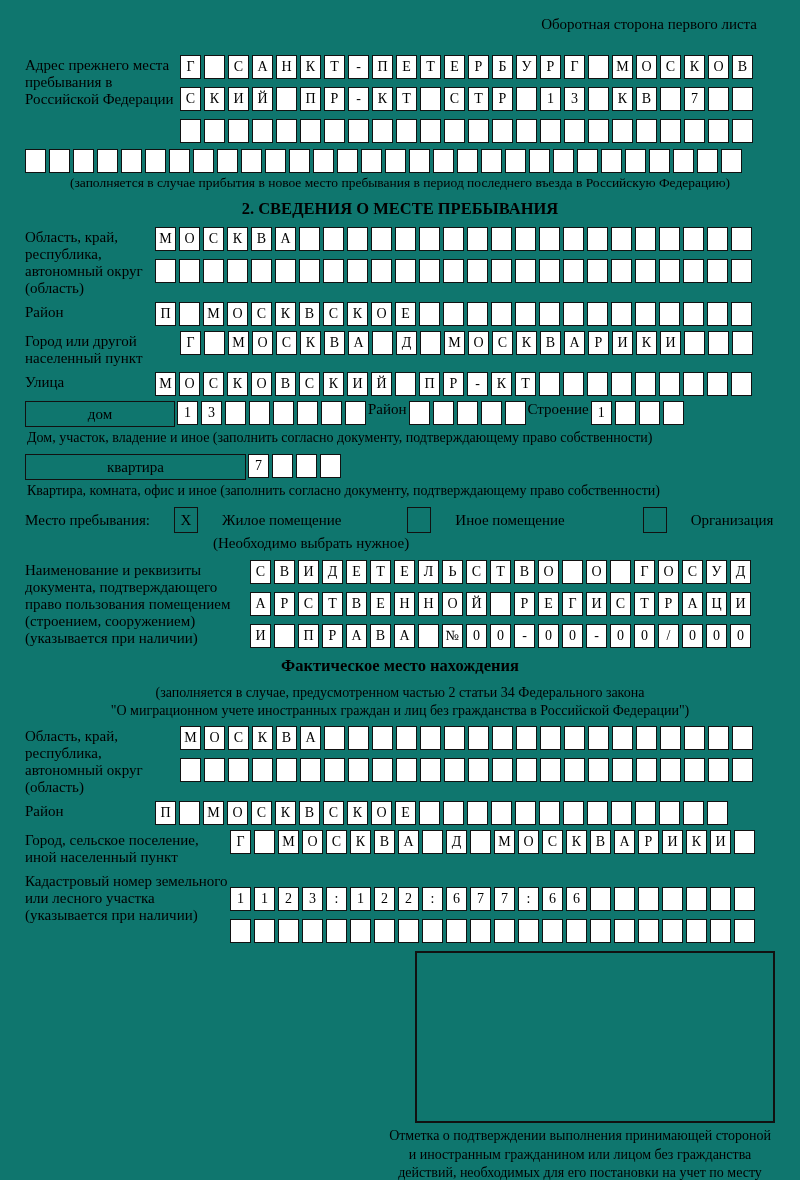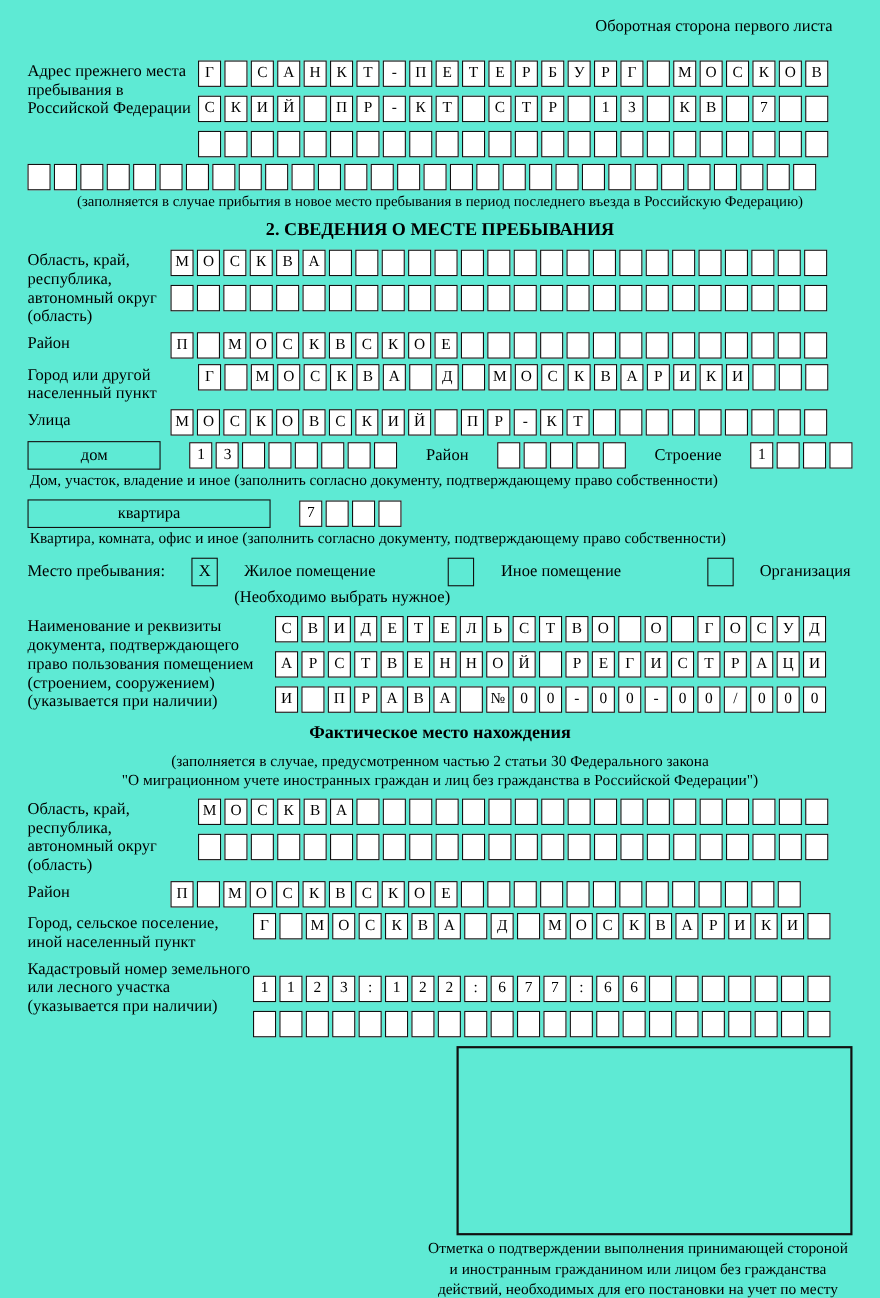--- a/index.html
+++ b/index.html
@@ -2,21 +2,21 @@
 <html><head>
 <meta charset="utf-8">
 <style>
   * { box-sizing: border-box; margin: 0; padding: 0; }
   html, body { background: #ffffff; }
   body { width: 800px; }
   .page {
     width: 800px; height: 1180px;
     padding: 16px 25px 0 25px;
     font-family: "Liberation Serif", serif;
-    color: #000; background: #5eead4;
+    color: #000; background: #0f766e;
     overflow: hidden;
   }
   .backnote { text-align: right; font-size: 15px; padding-right: 18px; margin-bottom: 22px; }
 
   .field { display: flex; align-items: flex-start; margin-bottom: 5px; }
   .flabel { font-size: 15px; line-height: 17px; flex-shrink: 0; padding-top: 2px; }
   .w130 { width: 130px; } .w155 { width: 155px; } .w205 { width: 205px; }
   .rowstack { display: flex; flex-direction: column; gap: 8px; }
 
   .boxes { display: flex; gap: 3px; }
@@ -30,21 +30,21 @@
 
   .smallnote { font-size: 13.5px; text-align: center; line-height: 16px; margin: 2px 0 6px 0; }
   .sectitle { font-size: 16.5px; font-weight: bold; text-align: center; margin: 8px 0 8px 0; }
 
   .named-rect {
     border: 1.6px solid #111; height: 26px;
     display: flex; align-items: center; justify-content: center;
     font-size: 15px;
   }
   .rect150 { width: 150px; } .rect205 { width: 221px; }
-  .house-row { display: flex; align-items: center; gap: 26px; margin-bottom: 3px; }
+  .house-row { display: flex; gap: 2px; margin-bottom: 3px; }
   .inline-label { font-size: 15px; }
   .leftnote { font-size: 14px; line-height: 16px; margin: 2px 0 8px 2px; }
 
   .stay-row { display: flex; align-items: center; gap: 24px; margin: 6px 0 2px 0; font-size: 15px; }
   .cbox {
     width: 24px; min-width: 24px; height: 26px; border: 1.6px solid #111;
     display: flex; align-items: center; justify-content: center; font-size: 15px;
   }
   .gap18 { width: 18px; } .gap30 { width: 30px; }
   .stay-note { font-size: 15px; margin: 2px 0 8px 188px; }
@@ -461,21 +461,21 @@
           <span class="cell">0</span>
           <span class="cell">/</span>
           <span class="cell">0</span>
           <span class="cell">0</span>
           <span class="cell">0</span>
         </div>
     </div>
   </div>
 
   <div class="sectitle">Фактическое место нахождения</div>
-  <div class="centernote">(заполняется в случае, предусмотренном частью 2 статьи 30 Федерального закона</div>
+  <div class="centernote">(заполняется в случае, предусмотренном частью 2 статьи 34 Федерального закона</div>
   <div class="centernote quotenote">"О миграционном учете иностранных граждан и лиц без гражданства в Российской Федерации")</div>
 
   <div class="field">
     <div class="flabel w155">Область, край, республика, автономный округ (область)</div>
     <div class="rowstack">
       <div class="boxes">
           <span class="cell">М</span>
           <span class="cell">О</span>
           <span class="cell">С</span>
           <span class="cell">К</span>

